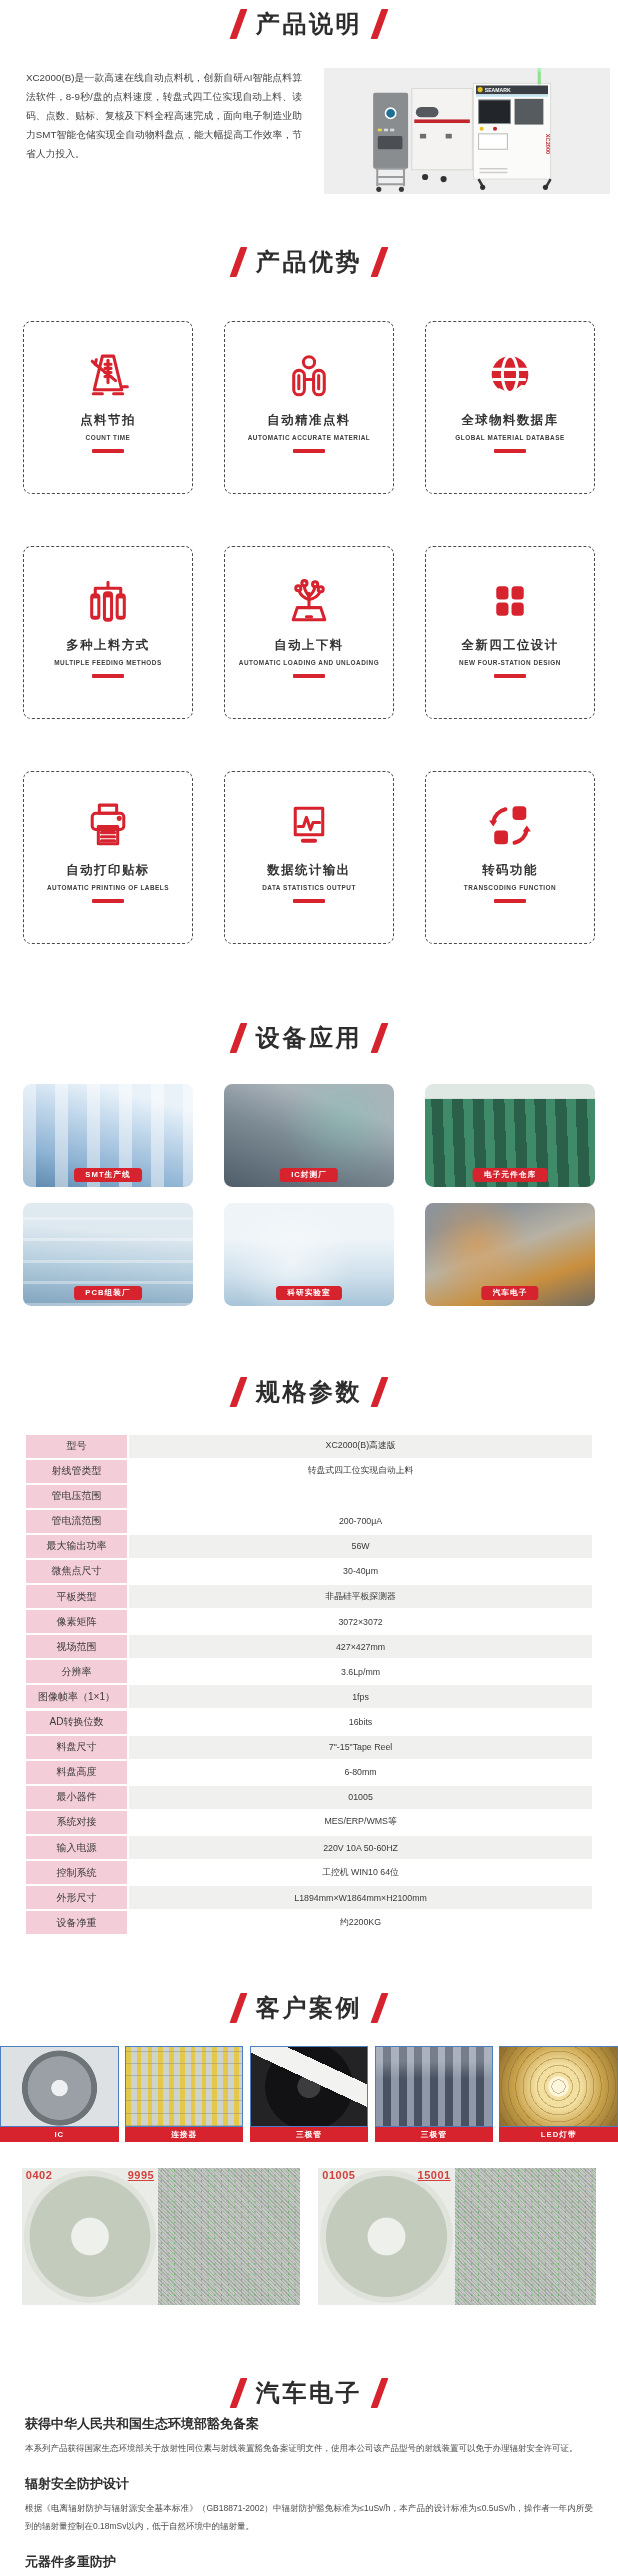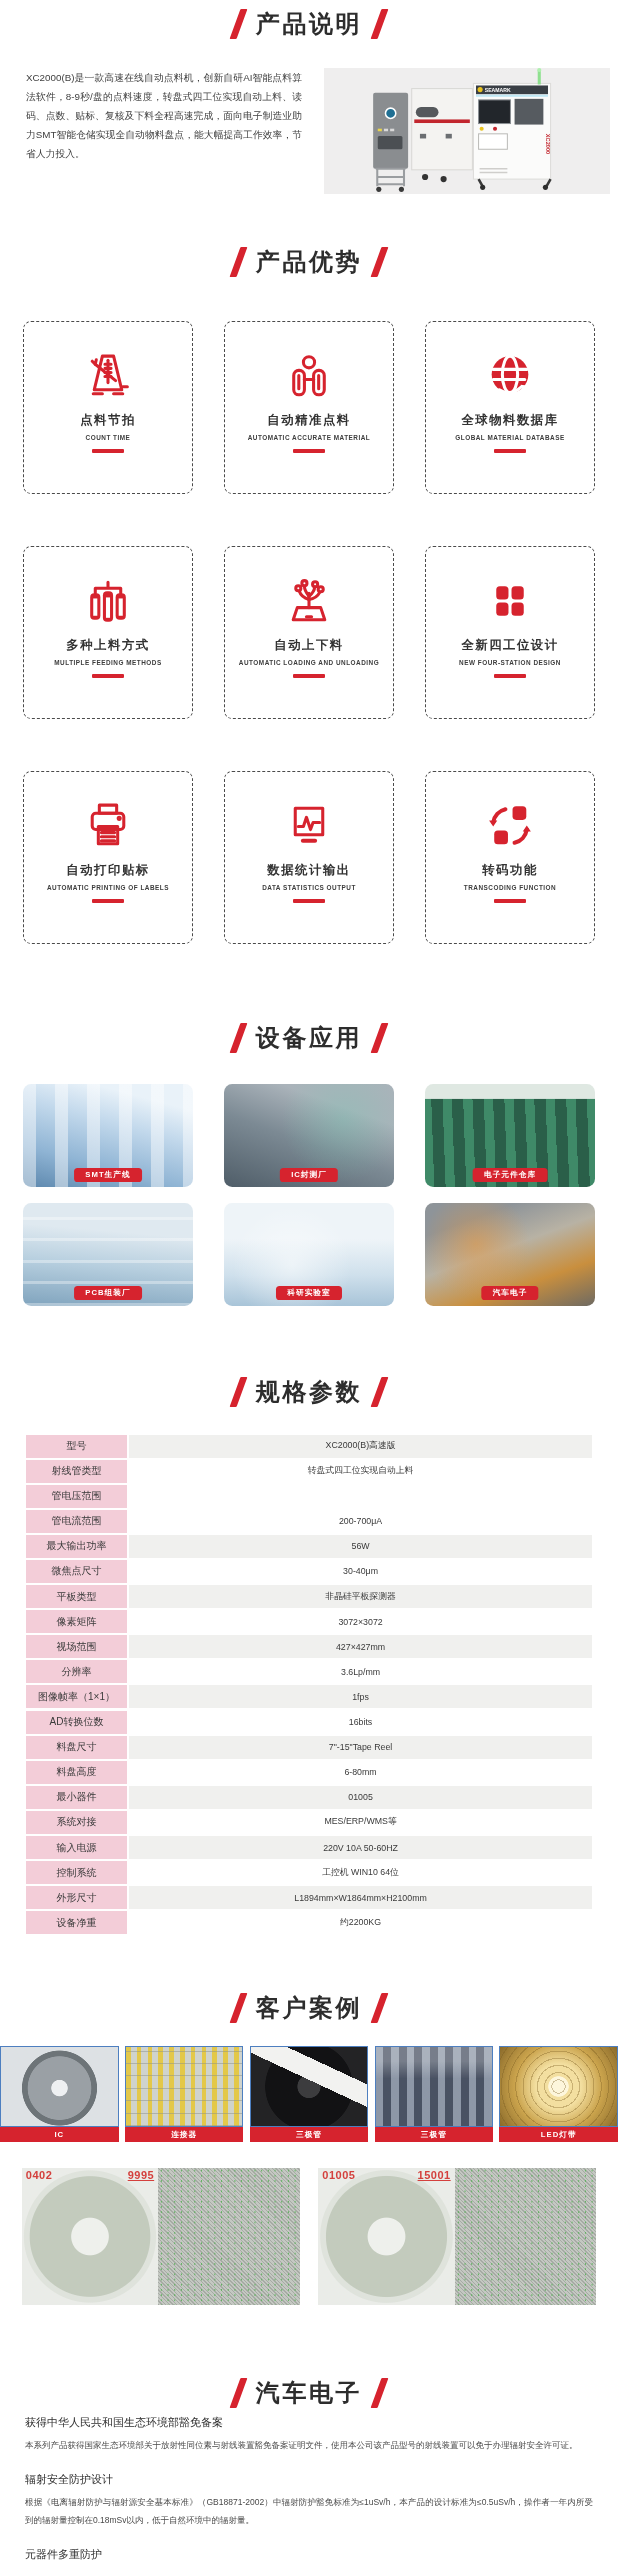--- a/index.html
+++ b/index.html
@@ -98,21 +98,21 @@
     background:
       radial-gradient(circle,#58b358 0 0.7px,rgba(0,0,0,0) 1px),
       repeating-linear-gradient(45deg,rgba(90,95,88,.28) 0 1px,rgba(0,0,0,0) 1px 2.6px),#c4c8c2;
     background-size:6.7px 5.2px,auto,auto;}
   .xray-num{position:absolute;top:1px;font-size:11px;font-weight:700;color:#d4403d;letter-spacing:0.5px;}
   .xray-num.l{left:4.1px;}
   .xray-num.r{right:4.1px;text-decoration:underline;}
   
   .safe-title{margin-top:72px;}
   .safe-text{margin:4.1px 25px 0;}
-  .safe-text h3{font-size:11px;font-weight:400;color:#2e2e2e;margin:17.5px 0 0;}
+  .safe-text h3{font-size:13px;font-weight:700;color:#2e2e2e;margin:17.5px 0 0;}
   .safe-text h3.first{margin-top:5.2px;}
   .safe-text p{font-size:8.5px;line-height:18.5px;color:#4a4a4a;margin:6.2px 0 0;text-align:justify;}
 </style>
 </head>
 <body>
 
 <div class="sec-title s1-title">
   <span class="slash left"></span>
   <span class="t">产品说明</span>
   <span class="slash right"></span>

